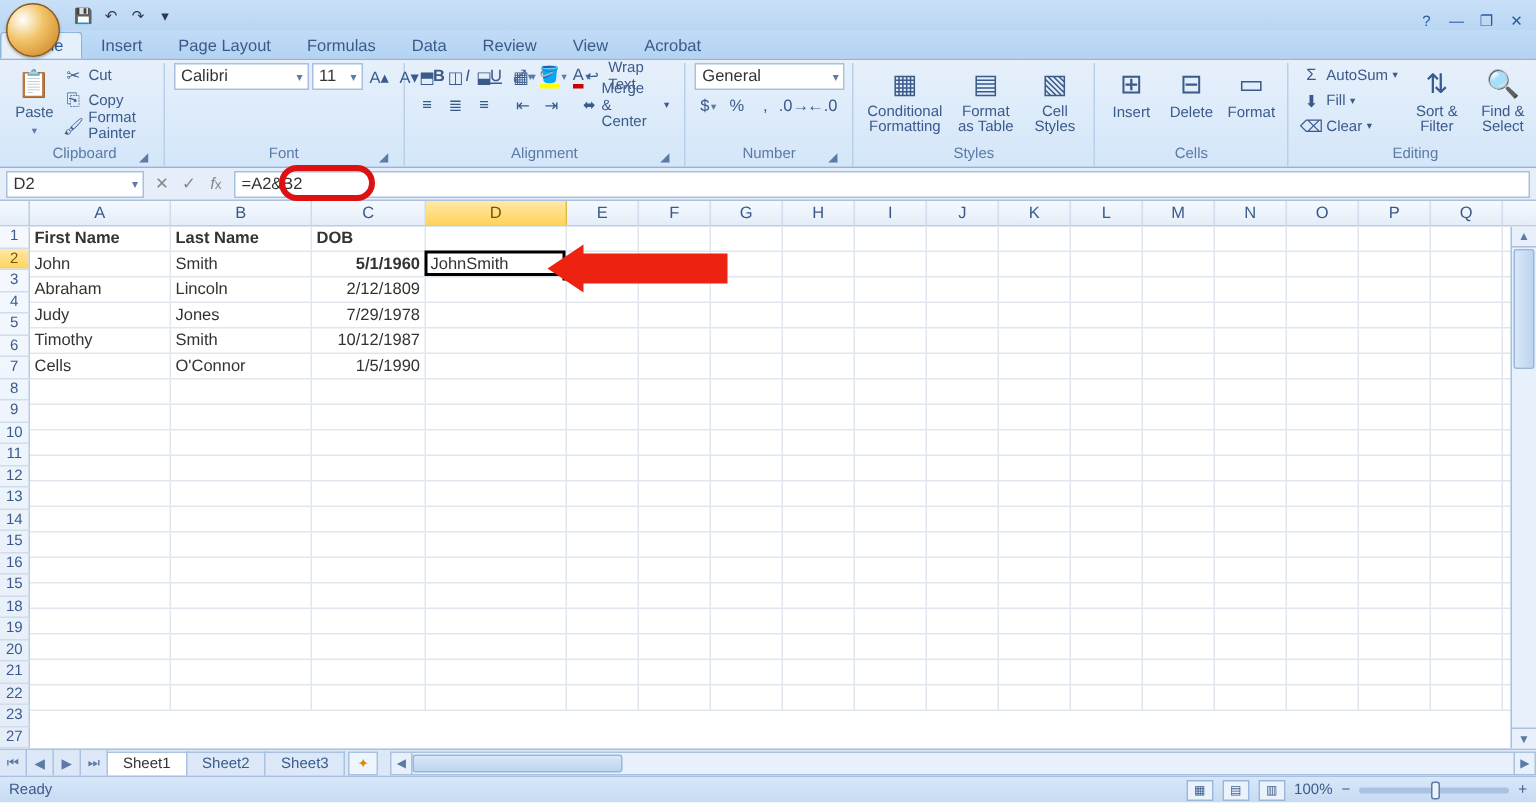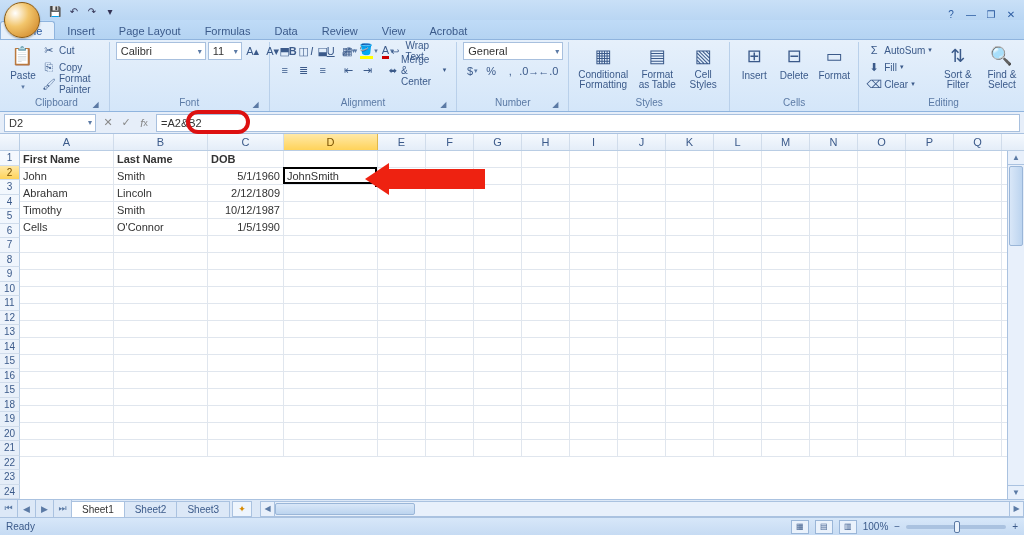--- a/index.html
+++ b/index.html
@@ -362,21 +362,21 @@
         <div class="rowhdr">14</div>
         <div class="rowhdr">15</div>
         <div class="rowhdr">16</div>
         <div class="rowhdr">15</div>
         <div class="rowhdr">18</div>
         <div class="rowhdr">19</div>
         <div class="rowhdr">20</div>
         <div class="rowhdr">21</div>
         <div class="rowhdr">22</div>
         <div class="rowhdr">23</div>
-        <div class="rowhdr">24</div>
+        <div class="rowhdr">27</div>
       </div>
     <div class="cells" id="cells">
       <div class="red-arrow" style="left:345px;top:12px;width:120px;height:32px">
         <div class="head" style="left:0;top:0"></div>
         <div class="shaft" style="left:22px;top:6px;width:98px"></div>
       </div>
     <div class="row">
           <div class="cell b" style="width: 94px;">First Name</div>
           <div class="cell b" style="width: 94px;">Last Name</div>
           <div class="cell b" style="width: 76px;">DOB</div>
@@ -391,40 +391,59 @@
           <div class="cell b" style="width: 48px;"></div>
           <div class="cell b" style="width: 48px;"></div>
           <div class="cell b" style="width: 48px;"></div>
           <div class="cell b" style="width: 48px;"></div>
           <div class="cell b" style="width: 48px;"></div>
           <div class="cell b" style="width: 48px;"></div>
         </div>
         <div class="row">
           <div class="cell" style="width: 94px;">John</div>
           <div class="cell" style="width: 94px;">Smith</div>
-          <div class="cell r" style="width: 76px;">5/1/1960</div>
+          <div class="cell r" style="width: 76px; font-weight: bold;">5/1/1960</div>
           <div class="cell" style="width: 94px;">JohnSmith</div>
           <div class="cell" style="width: 48px;"></div>
           <div class="cell" style="width: 48px;"></div>
           <div class="cell" style="width: 48px;"></div>
           <div class="cell" style="width: 48px;"></div>
           <div class="cell" style="width: 48px;"></div>
           <div class="cell" style="width: 48px;"></div>
           <div class="cell" style="width: 48px;"></div>
           <div class="cell" style="width: 48px;"></div>
           <div class="cell" style="width: 48px;"></div>
           <div class="cell" style="width: 48px;"></div>
           <div class="cell" style="width: 48px;"></div>
           <div class="cell" style="width: 48px;"></div>
           <div class="cell" style="width: 48px;"></div>
         </div>
         <div class="row">
           <div class="cell" style="width: 94px;">Abraham</div>
           <div class="cell" style="width: 94px;">Lincoln</div>
           <div class="cell r" style="width: 76px;">2/12/1809</div>
+          <div class="cell" style="width: 94px;"></div>
+          <div class="cell" style="width: 48px;"></div>
+          <div class="cell" style="width: 48px;"></div>
+          <div class="cell" style="width: 48px;"></div>
+          <div class="cell" style="width: 48px;"></div>
+          <div class="cell" style="width: 48px;"></div>
+          <div class="cell" style="width: 48px;"></div>
+          <div class="cell" style="width: 48px;"></div>
+          <div class="cell" style="width: 48px;"></div>
+          <div class="cell" style="width: 48px;"></div>
+          <div class="cell" style="width: 48px;"></div>
+          <div class="cell" style="width: 48px;"></div>
+          <div class="cell" style="width: 48px;"></div>
+          <div class="cell" style="width: 48px;"></div>
+        </div>
+        <div class="row">
+          <div class="cell" style="width: 94px;">Judy</div>
+          <div class="cell" style="width: 94px;">Jones</div>
+          <div class="cell r" style="width: 76px;">7/29/1978</div>
           <div class="cell" style="width: 94px;"></div>
           <div class="cell" style="width: 48px;"></div>
           <div class="cell" style="width: 48px;"></div>
           <div class="cell" style="width: 48px;"></div>
           <div class="cell" style="width: 48px;"></div>
           <div class="cell" style="width: 48px;"></div>
           <div class="cell" style="width: 48px;"></div>
           <div class="cell" style="width: 48px;"></div>
           <div class="cell" style="width: 48px;"></div>
           <div class="cell" style="width: 48px;"></div>

